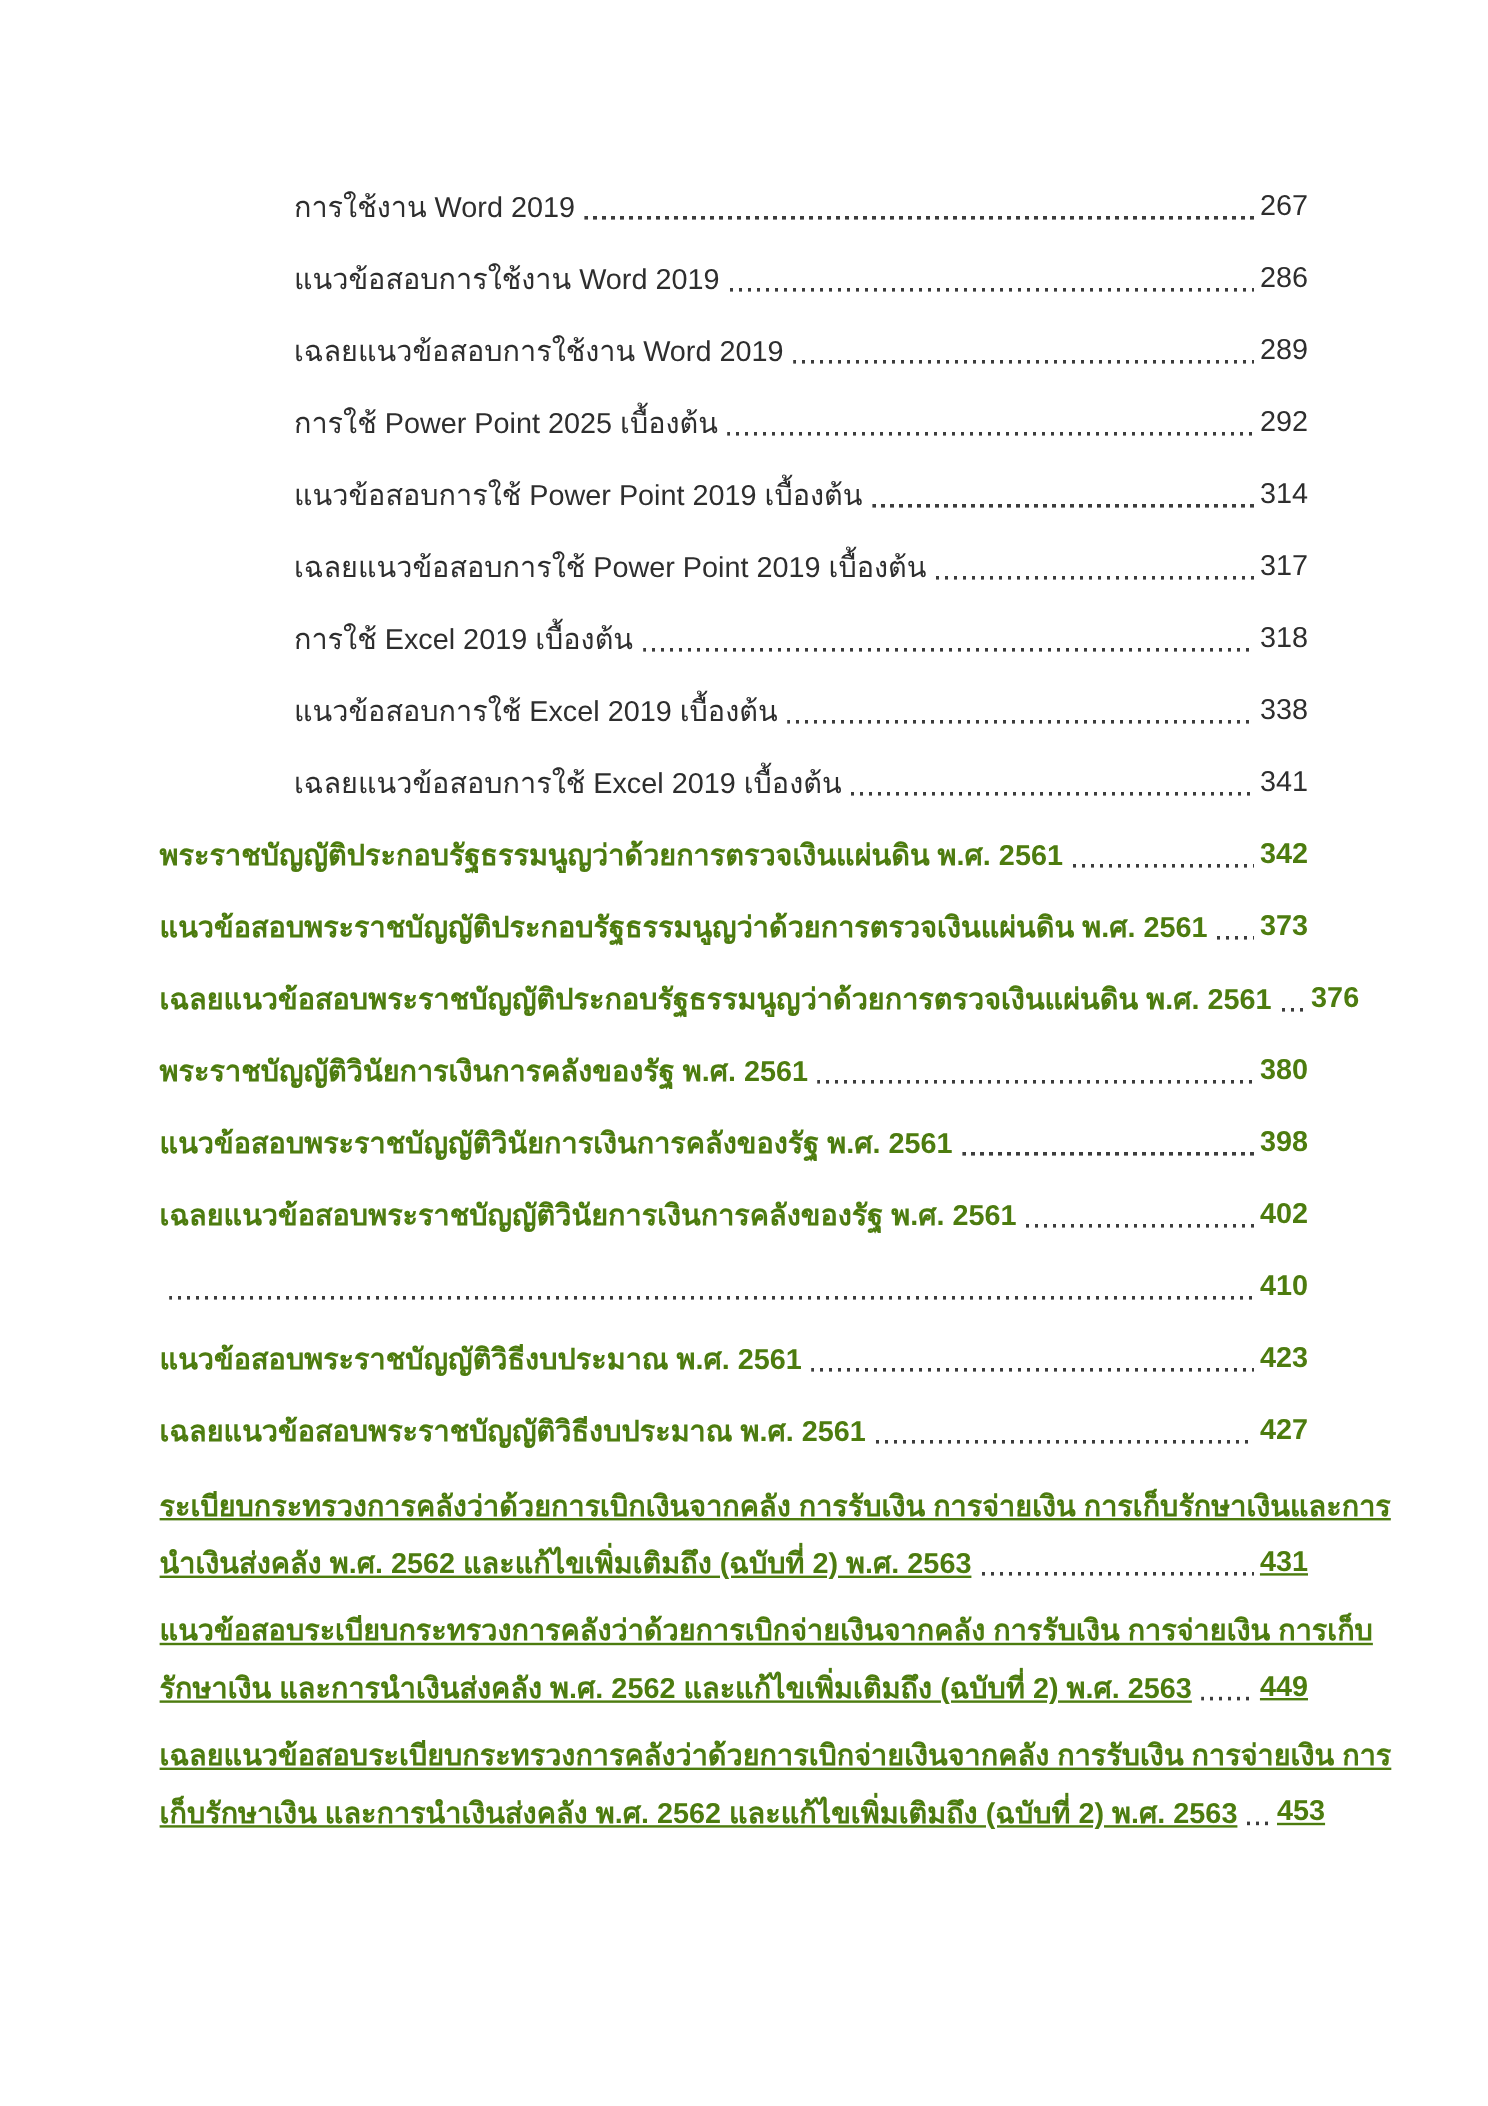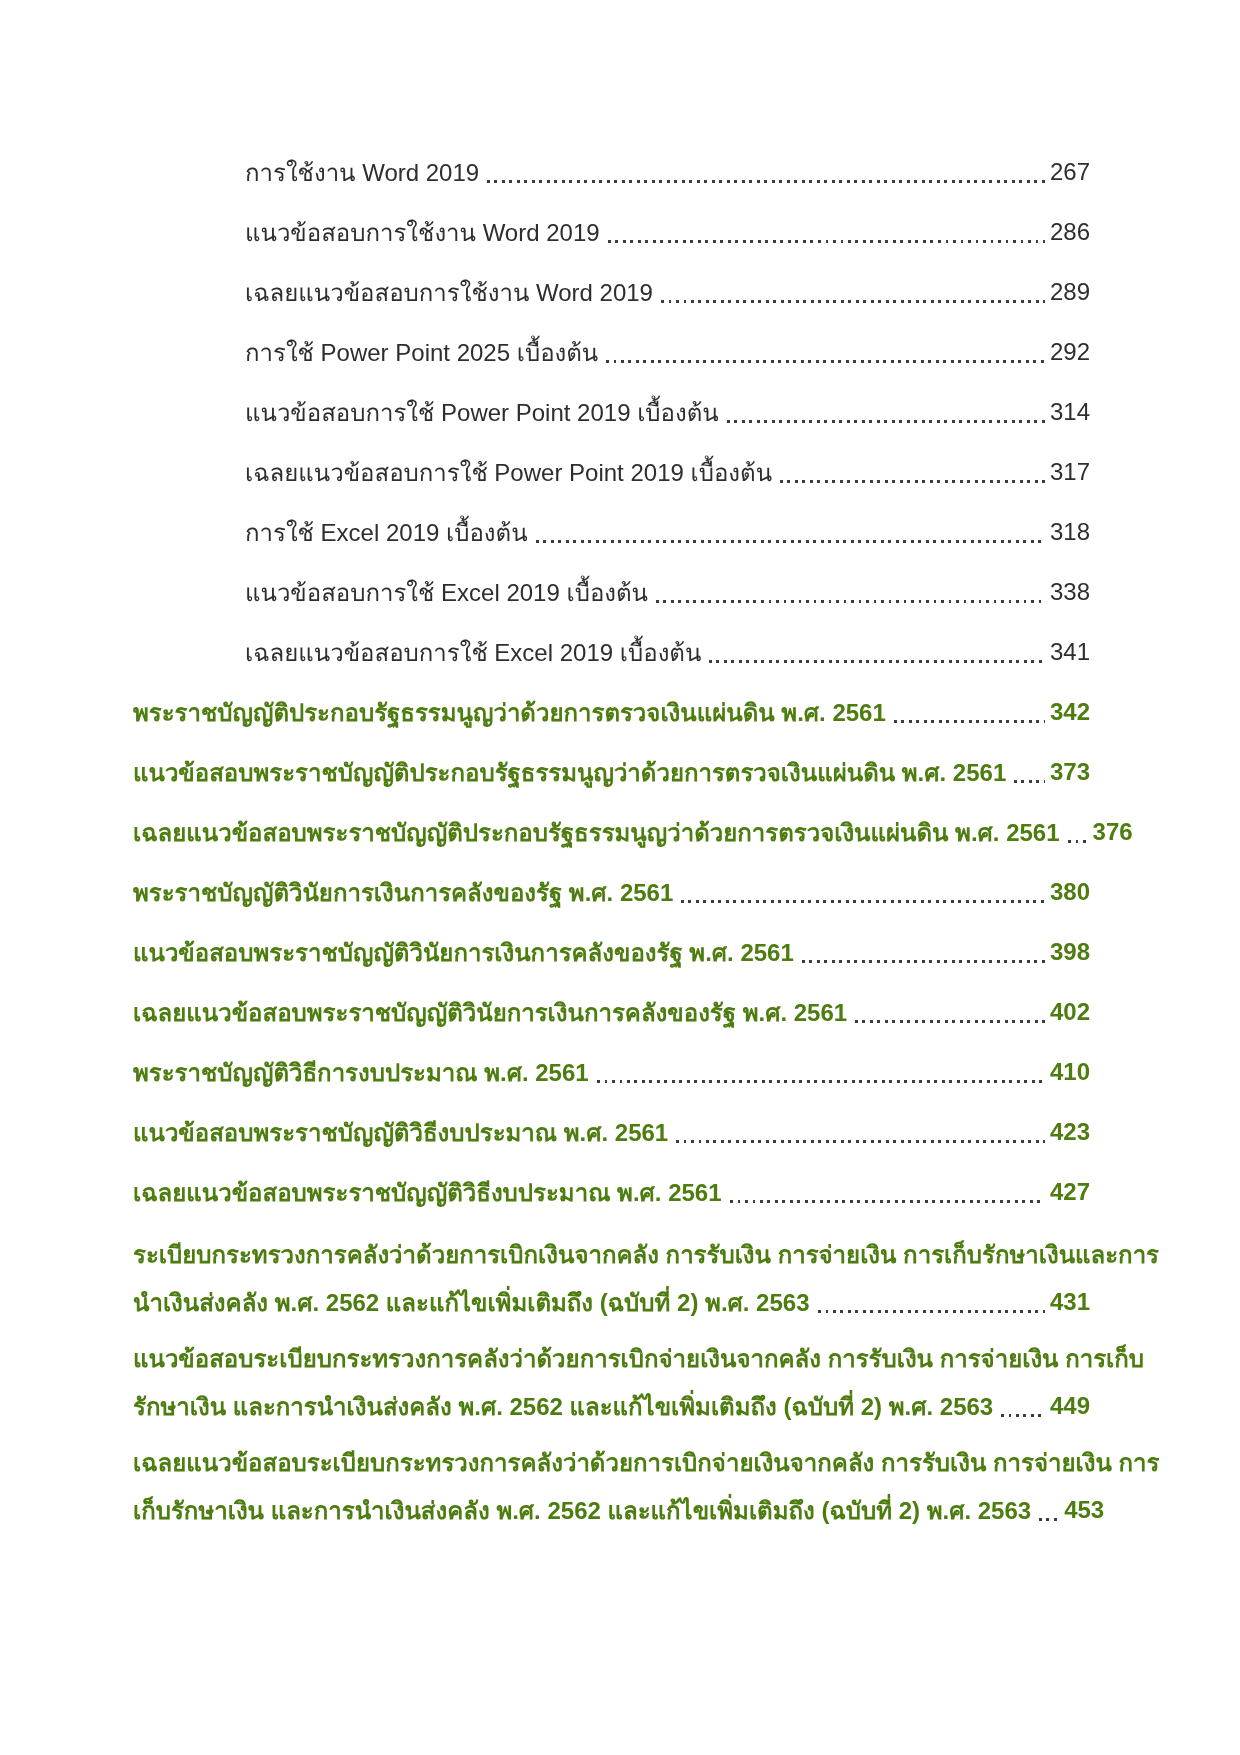--- a/index.html
+++ b/index.html
@@ -4,21 +4,21 @@
 <style>
   html,body { margin:0; padding:0; background:#ffffff; }
   .page {
     position:relative; width:1240px; height:1560px; margin:0 auto;
     background:#ffffff; overflow:hidden;
     font-family:"Liberation Sans","DejaVu Sans",sans-serif;
     color:#2e2e2e;
   }
   .toc { position:absolute; top:142px; left:133px; width:957px; }
   .toc-row { display:flex; align-items:center; height:60px; font-size:24px; }
-  .toc-entry-wrap { margin-top:8px; font-size:24px; }
+  .toc-entry-wrap { margin-top:8px; font-size:24px;text-decoration:underline; }
   .toc-entry-wrap .wl { display:flex; align-items:center; height:48px; }
   .lvl1 .lbl-wrap { padding-left:112px; }
   .lbl { white-space:nowrap; }
   .b { font-weight:bold; color:#4d7c0f; }
   .leader {
     flex:1 1 auto; height:3px; margin:0 5px 0 8px; transform:translateY(9px);
     background:repeating-linear-gradient(to right,#3c3c3c 0 2.6px, transparent 2.6px 7.5px);
     min-width:20px;
   }
   .pg { white-space:nowrap; }
@@ -131,21 +131,20 @@
     <span class="pg">398</span>
   </div>
 
   <div class="toc-row b">
     <span class="lbl-wrap"><span class="lbl">เฉลยแนวข้อสอบพระราชบัญญัติวินัยการเงินการคลังของรัฐ พ.ศ. 2561</span></span>
     <span class="leader"></span>
     <span class="pg">402</span>
   </div>
 
   <div class="toc-row b">
-    <span class="lbl-wrap"><span class="lbl">พระราชบัญญัติวิธีการงบประมาณ พ.ศ. 2561</span></span>
     <span class="leader"></span>
     <span class="pg">410</span>
   </div>
 
   <div class="toc-row b">
     <span class="lbl-wrap"><span class="lbl">แนวข้อสอบพระราชบัญญัติวิธีงบประมาณ พ.ศ. 2561</span></span>
     <span class="leader"></span>
     <span class="pg">423</span>
   </div>
 

